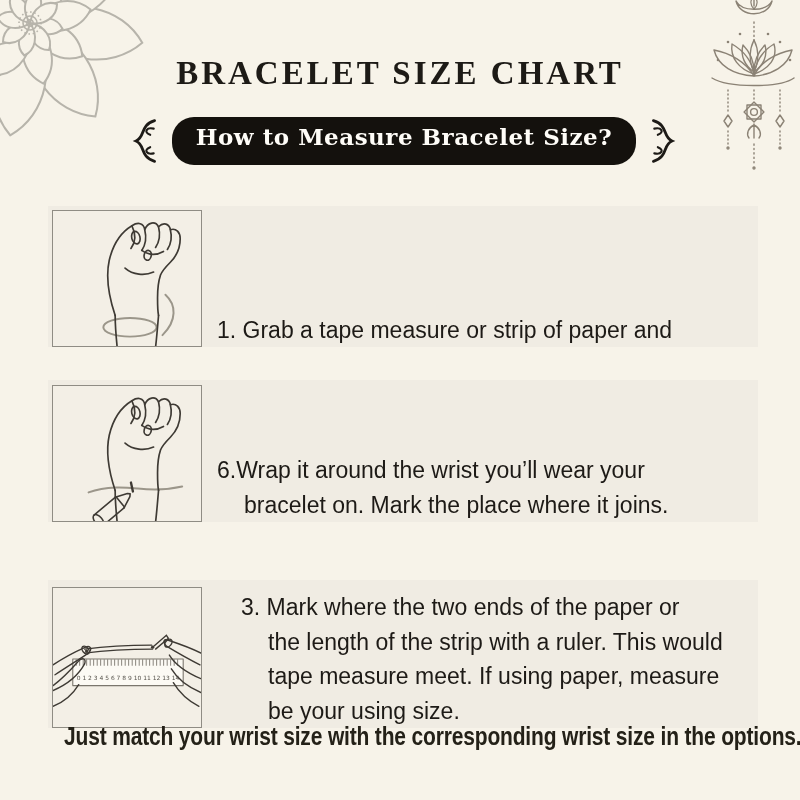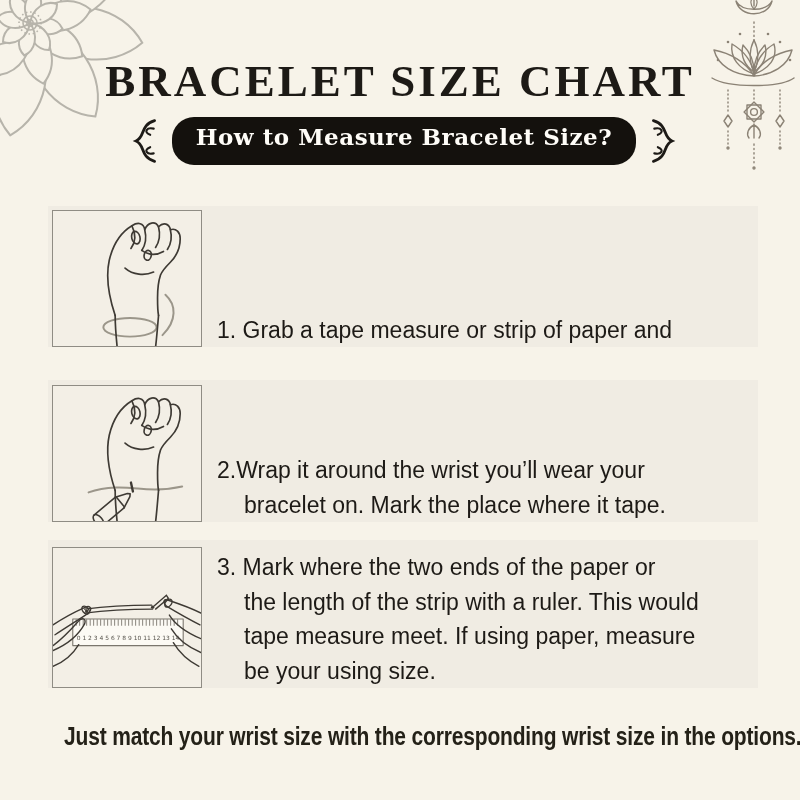--- a/index.html
+++ b/index.html
@@ -12,40 +12,40 @@
   body{
     position:relative;width:800px;height:800px;overflow:hidden;
     background:var(--page-bg);
     font-family:"Liberation Sans",sans-serif;color:var(--ink);
   }
   .deco{position:absolute;pointer-events:none;}
   #mandala{left:-95px;top:-102px;}
   #lotus{left:694px;top:-4px;}
   .page-title{
     position:absolute;top:55px;left:0;width:100%;text-align:center;
-    font-family:"Liberation Serif",serif;font-weight:700;font-size:45px;
+    font-family:"Liberation Serif",serif;font-weight:700;font-size:33px;
     letter-spacing:3px;color:var(--ink);
   }
   .badge-row{
     position:absolute;top:117px;left:4px;width:100%;
     display:flex;justify-content:center;gap:13px;
   }
   .badge{
     background:var(--badge-bg);color:var(--badge-text);
     font-family:"DejaVu Serif",serif;font-weight:700;font-size:23px;
     padding:6px 24px;border-radius:22px;letter-spacing:0.5px;white-space:nowrap;
   }
   .steps{position:absolute;left:48px;top:0;width:710px;}
   .step-row{
     position:absolute;left:0;width:710px;background:var(--row-bg);
     display:flex;align-items:flex-end;
   }
   #row-1{top:206px;height:141px;}
   #row-2{top:380px;height:142px;}
-  #row-3{top:540px;height:148px;}
+  #row-3{top:580px;height:148px;gap:24px;}
   .illus-box{
     flex:none;width:150px;margin-left:4px;background:var(--panel-bg);
     border:1px solid var(--panel-border);
   }
   #row-1 .illus-box{height:137px;}
   #row-2 .illus-box{height:137px;}
   #row-3 .illus-box{height:141px;}
   .illus-box svg{display:block;width:100%;height:100%;}
   .step-text{
     margin-left:15px;font-size:23px;line-height:34.5px;color:var(--ink);
@@ -199,22 +199,22 @@
         <path d="M79,98 L81,107" stroke="var(--line-art)" stroke-width="2.4" stroke-linecap="round"></path>
         <g transform="translate(56,128) rotate(50)" stroke="var(--line-art)" stroke-width="1.6" fill="none" stroke-linecap="round" stroke-linejoin="round">
           <path d="M-7,-15 L-7,13 M7,-15 L7,13"></path>
           <ellipse cx="0" cy="13" rx="7" ry="3.8"></ellipse>
           <path d="M-7,-15 L-2,-27 L0,-29 L2,-27 L7,-15"></path>
           <path d="M-6.5,-16 L6.5,-16"></path>
         </g>
       </svg>
     </div>
     <p class="step-text">
-      <span class="line">2.Wrap it around the wrist you’ll wear your</span>
-        <span class="line">bracelet on. Mark the place where it tape.</span>
+      <span class="line">6.Wrap it around the wrist you’ll wear your</span>
+        <span class="line">bracelet on. Mark the place where it joins.</span>
     </p>
   </div>
 
   <div class="step-row" id="row-3">
     <div class="illus-box">
       <svg viewBox="0 0 150 141">
         <g stroke="var(--line-art)" stroke-width="1.4" fill="none" stroke-linecap="round" stroke-linejoin="round">
 
           <path d="M32,62 C55,59 80,58 100,58 M32,66 C55,63 80,62 101,62"></path>
 

